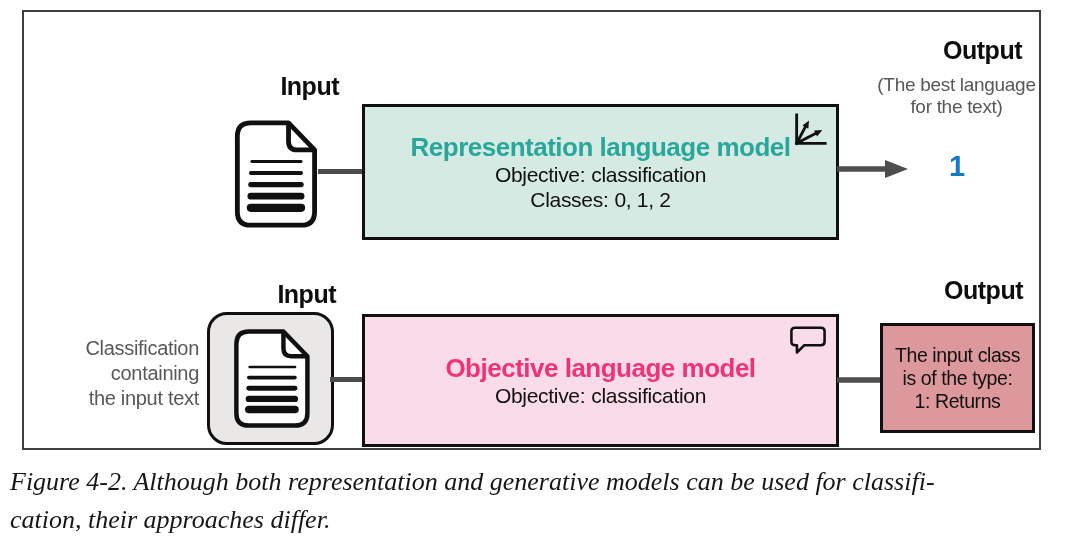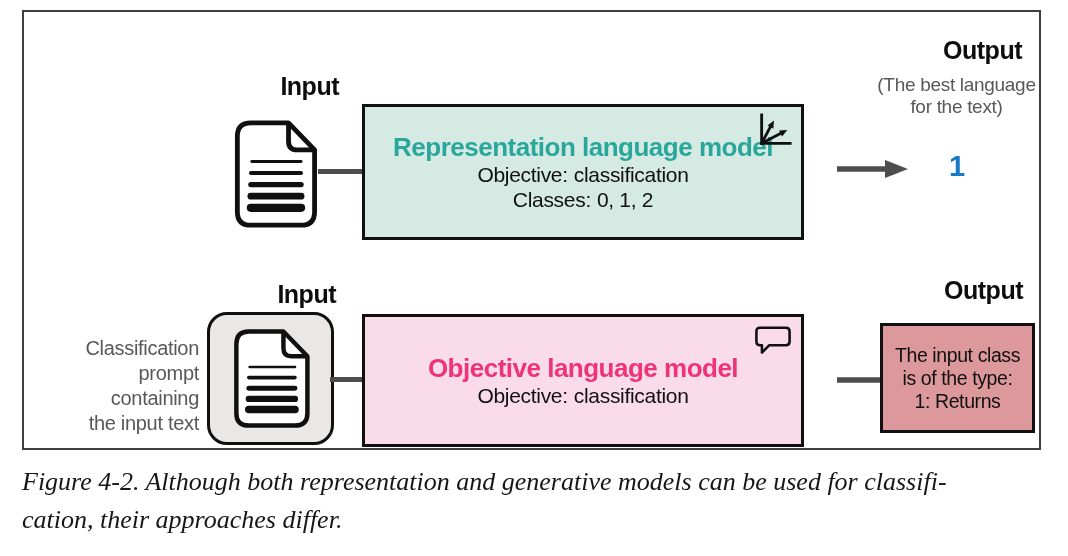--- a/index.html
+++ b/index.html
@@ -9,21 +9,21 @@
   }
   .frame{
     position:absolute;left:22px;top:10px;width:1019px;height:440px;
     border:2px solid #3f3f3f;background:#ffffff;box-sizing:border-box;
   }
   .io-label{
     position:absolute;width:130px;text-align:right;
     font-size:25px;font-weight:bold;color:#0d0d0d;letter-spacing:-0.5px;
   }
   .model-box{
-    position:absolute;left:338px;width:442px;box-sizing:border-box;
+    position:absolute;left:338px;width:477px;box-sizing:border-box;
     border:3px solid #101010;display:flex;flex-direction:column;
     align-items:center;justify-content:center;
   }
   .box-title{font-size:26px;font-weight:bold;letter-spacing:-0.5px;line-height:30px;}
   .teal-box{top:92px;height:136px;background:var(--representation-fill);}
   .teal-box .box-title{color:var(--representation-title);}
   .pink-box{top:302px;height:133px;background:var(--generative-fill);}
   .pink-box .box-title{color:var(--generative-title);}
   .box-line{font-size:21px;line-height:25px;color:#101010;letter-spacing:-0.3px;}
   .box-line .bl{font-weight:normal;}
@@ -56,21 +56,21 @@
   .out-box{
     position:absolute;left:856px;top:311px;width:155px;height:110px;
     background:var(--generative-output-fill);border:3px solid #101010;box-sizing:border-box;
     display:flex;flex-direction:column;align-items:center;justify-content:center;
     font-size:19.5px;line-height:23px;color:#101010;letter-spacing:-0.4px;text-align:center;
   }
   .axes-icon path{fill:none;stroke:#101010;stroke-width:3;stroke-linecap:square;}
   .axes-icon polygon{fill:#101010;}
   .bubble-icon path{fill:none;stroke:#101010;stroke-width:2.8;stroke-linejoin:round;}
   .caption{
-    position:absolute;left:22px;top:463px;width:1010px;
+    position:absolute;left:10px;top:463px;width:1010px;
     font-family:"Liberation Serif",serif;font-style:italic;
     font-size:26px;line-height:38px;color:#161616;
   }
 </style>
 </head>
 <body>
 
 <div class="stage">
   <div class="frame">
 
@@ -128,21 +128,20 @@
       <path class="doc-fold" d="M64 5 V24 Q64 33 73 33 H91"></path>
       <line x1="26" y1="45" x2="77" y2="45" stroke-width="3"></line>
       <line x1="25" y1="57" x2="77" y2="57" stroke-width="4"></line>
       <line x1="25" y1="69" x2="77" y2="69" stroke-width="5.5"></line>
       <line x1="25" y1="81" x2="77" y2="81" stroke-width="7"></line>
       <line x1="25" y1="93" x2="77" y2="93" stroke-width="8.5"></line>
     </svg>
 
     <div class="prompt-note">
       <div>Classification</div>
-      <div>prompt</div>
       <div>containing</div>
       <div>the input text</div>
     </div>
 
     <div class="connector" style="left:306px;top:365px;width:34px;"></div>
 
     <div class="model-box pink-box">
       <div class="box-title">Objective language model</div>
       <div class="box-line">
         <span class="bl">Objective:</span><span class="bv">classification</span>

